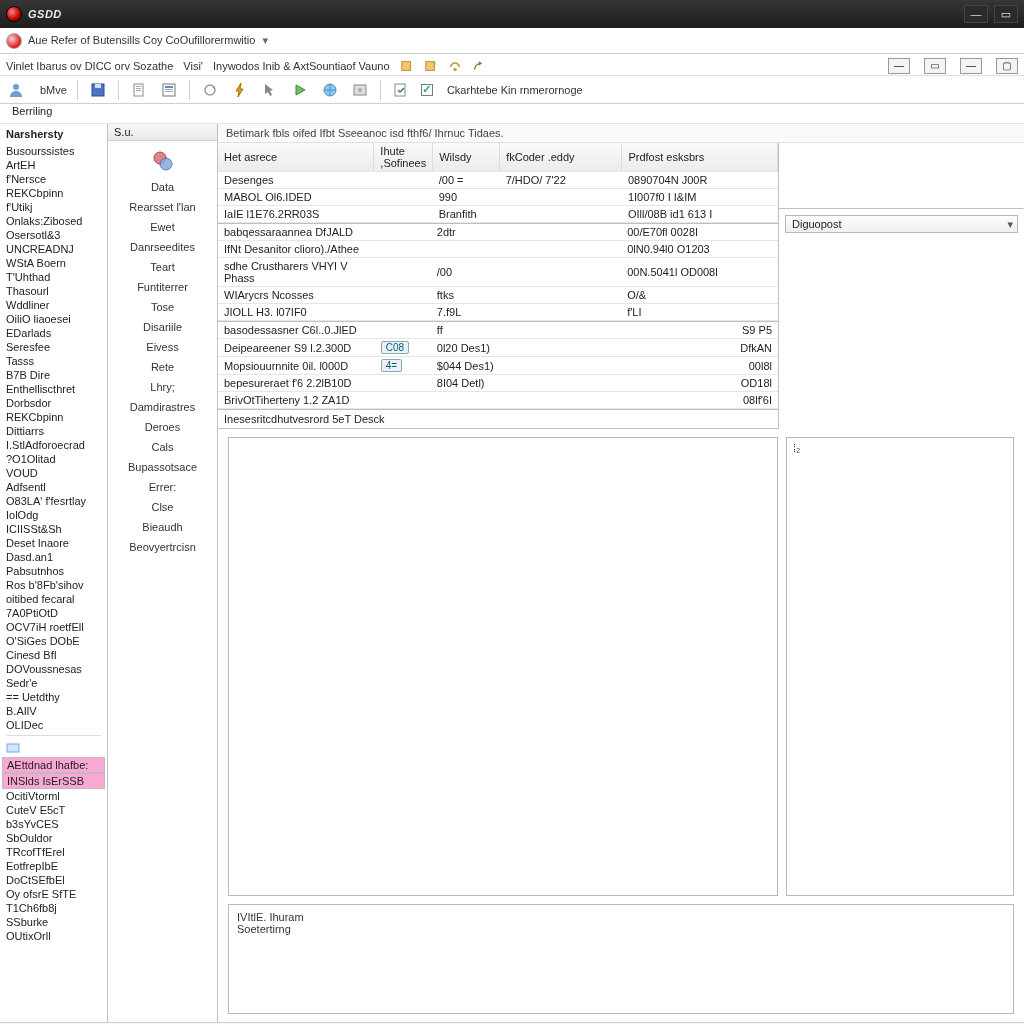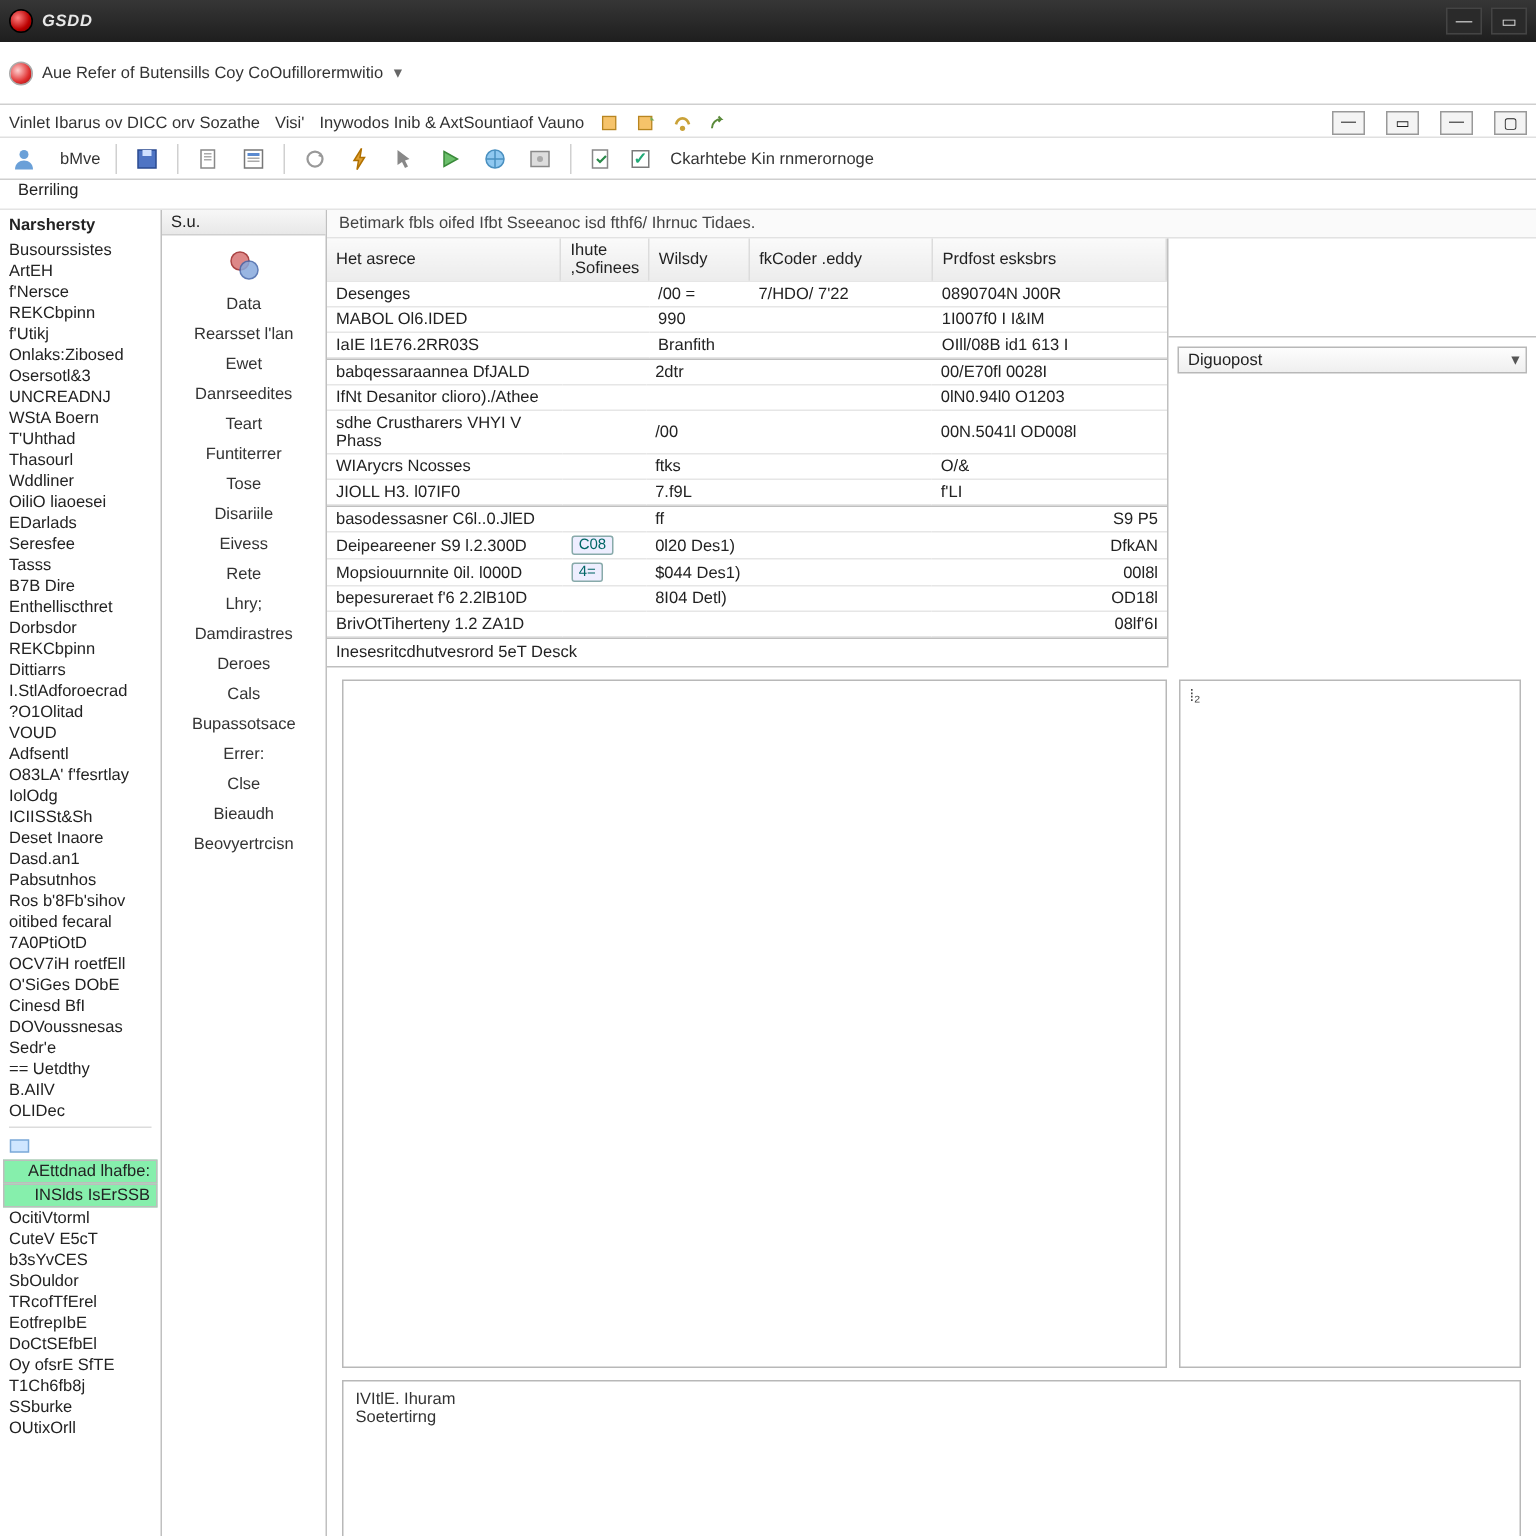--- a/index.html
+++ b/index.html
@@ -4,21 +4,21 @@
 <style>
   * { box-sizing: border-box; margin: 0; padding: 0; }
   html, body { width: 1024px; height: 1024px; font-family: Tahoma, Verdana, sans-serif; font-size: 11px; color: #222; background:#fff; overflow: hidden; }
   
   .top-strip { height: 28px; background: linear-gradient(#363636,#1e1e1e); color: #e8e8e8; display:flex; align-items:center; padding:0 6px; gap:6px; }
   .top-strip .logo { width:16px; height:16px; border-radius:50%; background: radial-gradient(circle at 35% 35%, #ff8080 0, #b00 60%, #600 100%); border:1px solid #000; }
   .top-strip .logo-text { font-weight:bold; font-style:italic; letter-spacing:.5px; color:#e8e8e8; }
   .top-strip .spacer { flex:1; }
   .top-strip .winbtn { width:24px; height:18px; background:#2a2a2a; border:1px solid #444; display:flex; align-items:center; justify-content:center; color:#ddd; }
   
-  .app-titlebar { height:42px; border-bottom:1px solid #cfcfcf; display:flex; align-items:center; padding:0 6px; gap:6px; }
+  .app-titlebar { height:26px; border-bottom:1px solid #cfcfcf; display:flex; align-items:center; padding:0 6px; gap:6px; }
   .app-logo { width:16px; height:16px; border-radius:50%; background: radial-gradient(circle at 35% 35%, #ffd0d0 0, #e03030 60%, #900 100%); border:1px solid #aaa; }
   .app-title { color:#333; }
   .app-title .drop { margin-left:4px; color:#666; }
   
   .menubar { height:22px; display:flex; align-items:center; gap:10px; padding:2px 6px 0 6px; border-bottom:1px solid #e0e0e0; }
   .menubar .menu-item { color:#333; }
   .menubar .tinyicon { width:14px; height:14px; display:inline-block; }
   .menubar .gap { flex:1; }
   .winctl { width:22px; height:16px; border:1px solid #999; background:#f4f4f4; display:flex; align-items:center; justify-content:center; font-size:10px; margin-left:4px; }
   
@@ -26,21 +26,21 @@
   .tb-btn { width:20px; height:20px; display:flex; align-items:center; justify-content:center; border:1px solid transparent; }
   .tb-btn svg { width:16px; height:16px; }
   .tb-sep { width:1px; height:20px; background:#d0d0d0; }
   .tb-label { margin-left:4px; color:#333; }
   .tb-check { width:12px; height:12px; border:1px solid #7a7a7a; background:#fff; display:inline-flex; align-items:center; justify-content:center; color:#2a7; font-weight:bold; }
   
   .body { display:flex; height: calc(1024px - 28px - 26px - 22px - 28px - 22px); }
   .left-tree { width:108px; border-right:1px solid #c0c0c0; padding:4px 2px; overflow:hidden; }
   .left-tree .tree-title { font-weight:bold; margin:0 4px 4px 4px; }
   .left-tree .item { padding:1px 4px; white-space:nowrap; overflow:hidden; text-overflow:clip; color:#222; }
-  .left-tree .item.sel { background:#86efac; border:1px solid #bdbdbd;text-align:right; }
+  .left-tree .item.sel { background:#f9a8d4; border:1px solid #bdbdbd; }
   .left-tree .item.sep { margin:3px 4px; border-top:1px solid #dcdcdc; height:1px; padding:0; }
   .left-tree .iconrow { display:flex; gap:4px; align-items:center; padding:2px 4px; }
   .middle-nav { width:110px; border-right:1px solid #c0c0c0; display:flex; flex-direction:column; }
   .middle-nav .navhead { background:linear-gradient(#f7f7f7,#e8e8e8); border-bottom:1px solid #cfcfcf; padding:2px 6px; }
   .middle-nav .navbody { padding:8px 4px; display:flex; flex-direction:column; align-items:center; gap:8px; text-align:center; }
   .middle-nav .navicon { width:24px; height:24px; }
   .middle-nav .navlabel { color:#333; }
   .main { flex:1; display:flex; flex-direction:column; }
   .breadcrumb { padding:3px 8px; color:#444; border-bottom:1px solid #e2e2e2; background:#fafafa; }
   .subtabs { display:flex; align-items:center; gap:24px; padding:2px 8px; border-bottom:1px solid #dcdcdc; background:#fff; }

